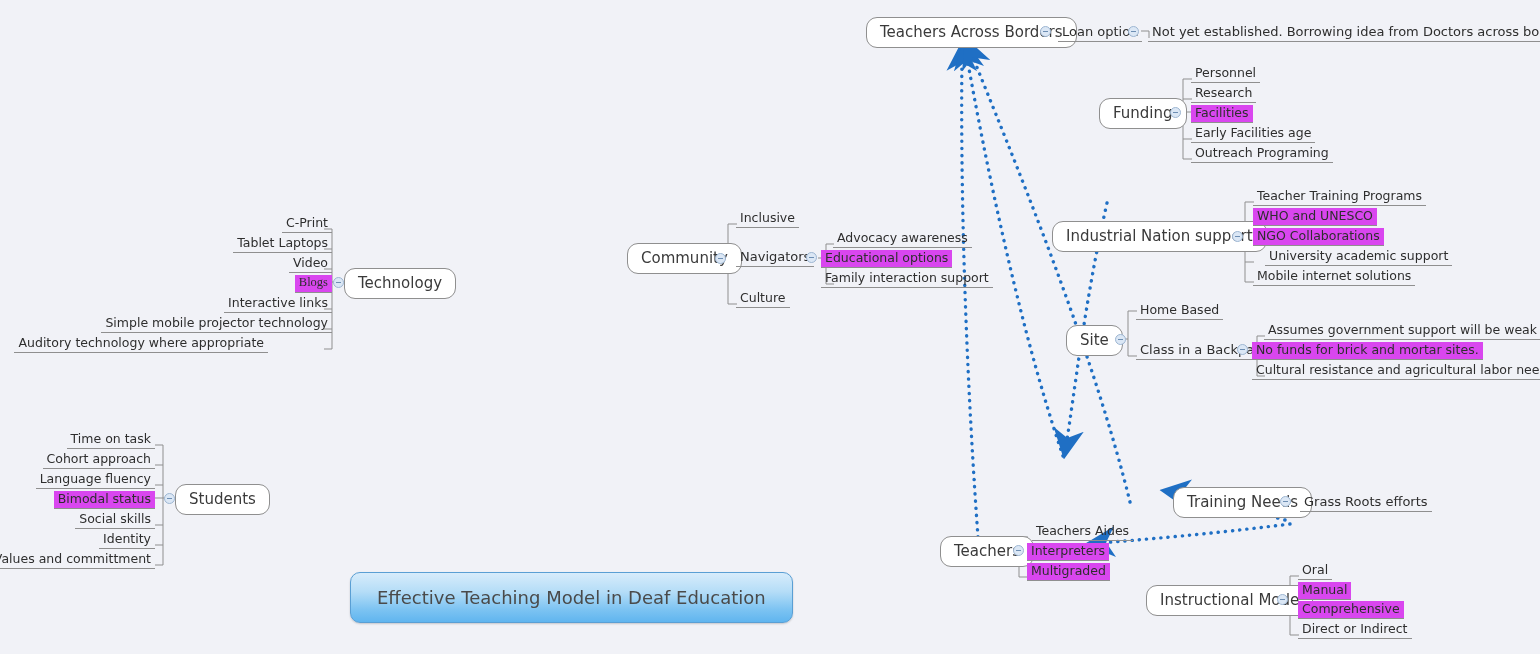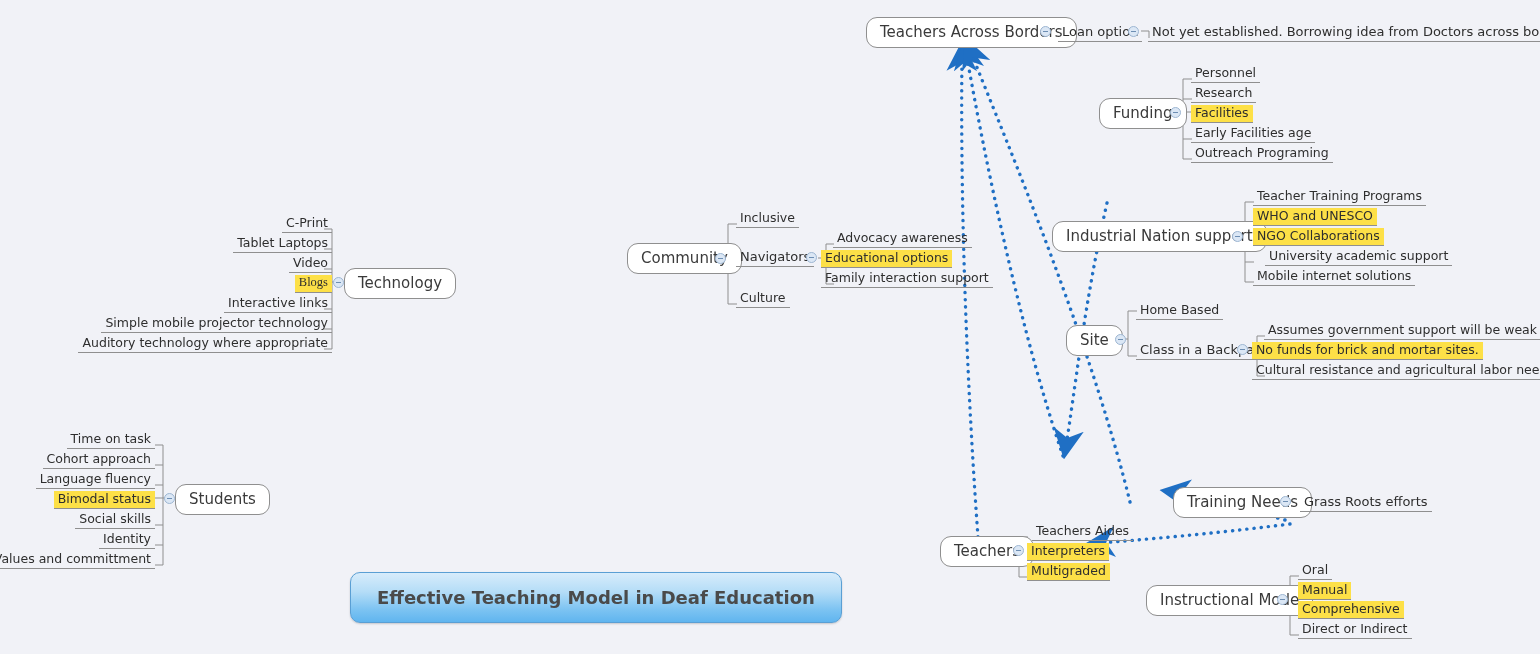--- a/index.html
+++ b/index.html
@@ -28,36 +28,36 @@
     font-size:15px;
     color:#3a3a3a;
     line-height:1.2;
   }
   .central{
     background:linear-gradient(to bottom,#d7ecfb 0%,#b5ddf7 38%,#7cc3f2 75%,#60b5ef 100%);
     border:1px solid #5a9fd4;
     border-radius:10px;
     padding:14px 26px;
     font-size:18px;
-    font-weight:bold;
+    font-weight:normal;
     color:#4a4a4a;
     box-shadow:0 1px 2px rgba(0,0,0,.18);
   }
   
   .leaf{
     position:absolute;
     font-size:12.5px;
     color:#2e2e2e;
     padding:0 4px 2px 4px;
     border-bottom:1px solid #8f8f8f;
     line-height:15px;
     white-space:nowrap;
     background:transparent;
   }
-  .leaf.sel{background:#fde047;}
+  .leaf.sel{background:#d946ef;}
   .leaf.lg{font-size:13px;}
   .leaf.ra{text-align:right;}
 
   
   .toggle{
     position:absolute;
     width:11px;height:11px;border-radius:50%;
     background:#dbe7f5;
     border:1px solid #9db6d2;
     box-sizing:border-box;
@@ -193,21 +193,21 @@
   <div class="leaf" style="left:736px;top:290px;">Culture</div>
 
   <div class="node rounded" style="left:344px;top:268px;">Technology</div>
   <div class="toggle" style="left:333px;top:277px;"></div>
   <div class="leaf ra" style="right:1208px;top:215px;">C-Print</div>
   <div class="leaf ra" style="right:1208px;top:235px;">Tablet Laptops</div>
   <div class="leaf ra" style="right:1208px;top:255px;">Video</div>
   <div class="leaf ra sel" style="right:1208px;top:275px;font-family:Liberation Serif, serif;">Blogs</div>
   <div class="leaf ra" style="right:1208px;top:295px;">Interactive links</div>
   <div class="leaf ra" style="right:1208px;top:315px;">Simple mobile projector technology</div>
-  <div class="leaf ra" style="right:1208px;top:335px;">Auditory technology where appropriate</div>
+  <div class="leaf ra" style="right:1272px;top:335px;">Auditory technology where appropriate</div>
 
   <div class="node rounded" style="left:175px;top:484px;">Students</div>
   <div class="toggle" style="left:164px;top:493px;"></div>
   <div class="leaf ra" style="right:1385px;top:431px;">Time on task</div>
   <div class="leaf ra" style="right:1385px;top:451px;">Cohort approach</div>
   <div class="leaf ra" style="right:1385px;top:471px;">Language fluency</div>
   <div class="leaf ra sel" style="right:1385px;top:491px;">Bimodal status</div>
   <div class="leaf ra" style="right:1385px;top:511px;">Social skills</div>
   <div class="leaf ra" style="right:1385px;top:531px;">Identity</div>
   <div class="leaf ra" style="right:1385px;top:551px;">Values and  committment</div>

